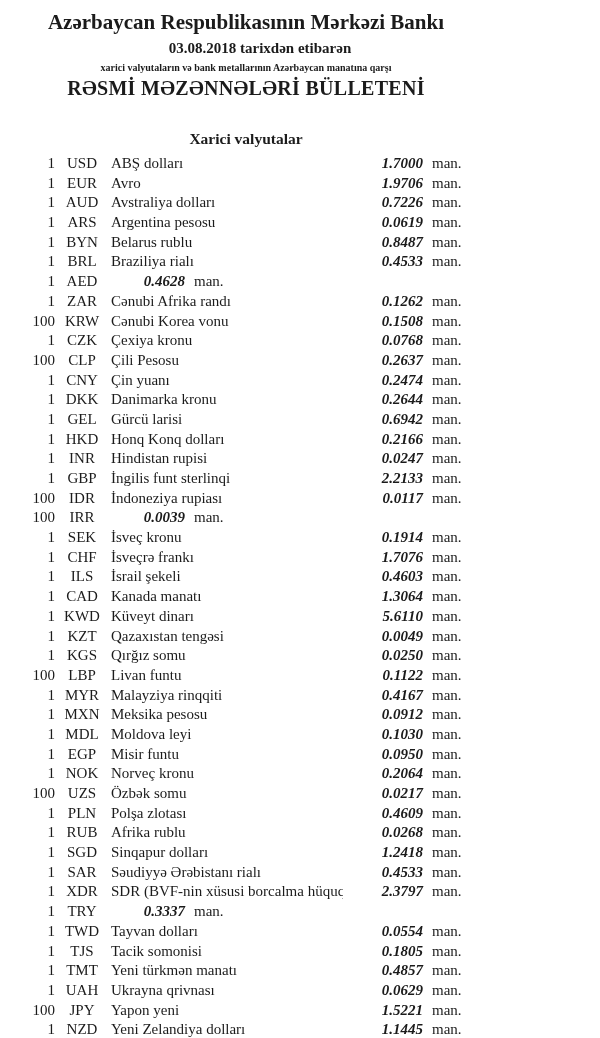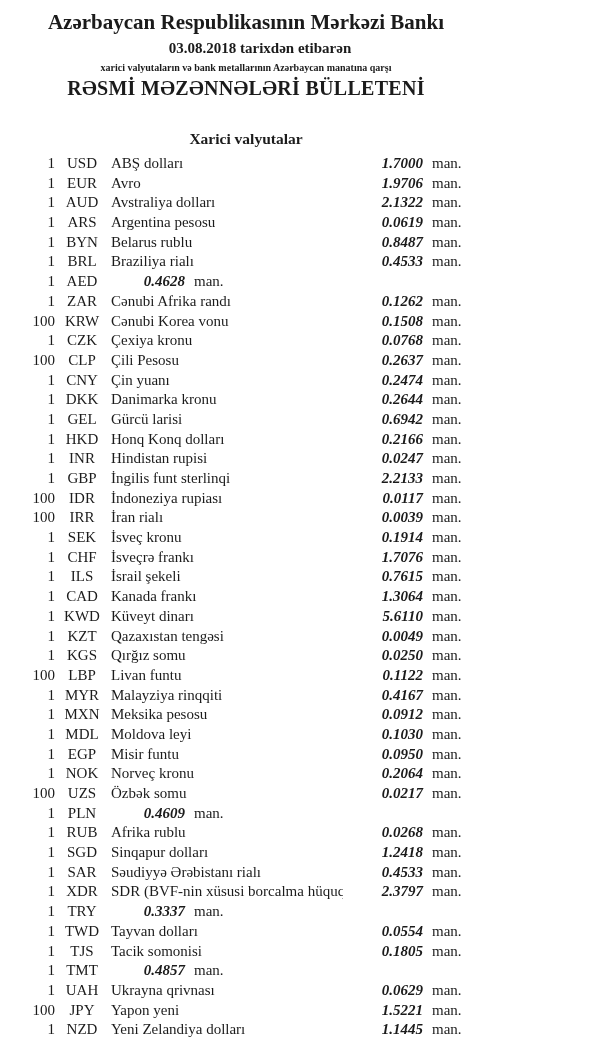--- a/index.html
+++ b/index.html
@@ -89,21 +89,21 @@
     <span class="col-code">EUR</span>
     <span class="col-name">Avro</span>
     <span class="col-rate">1.9706</span>
     <span class="col-unit">man.</span>
   </div>
 
   <div class="rate-row">
     <span class="col-nominal">1</span>
     <span class="col-code">AUD</span>
     <span class="col-name">Avstraliya dolları</span>
-    <span class="col-rate">2.1322</span>
+    <span class="col-rate">0.7226</span>
     <span class="col-unit">man.</span>
   </div>
 
   <div class="rate-row">
     <span class="col-nominal">1</span>
     <span class="col-code">ARS</span>
     <span class="col-name">Argentina pesosu</span>
     <span class="col-rate">0.0619</span>
     <span class="col-unit">man.</span>
   </div>
@@ -215,21 +215,20 @@
     <span class="col-nominal">100</span>
     <span class="col-code">IDR</span>
     <span class="col-name">İndoneziya rupiası</span>
     <span class="col-rate">0.0117</span>
     <span class="col-unit">man.</span>
   </div>
 
   <div class="rate-row">
     <span class="col-nominal">100</span>
     <span class="col-code">IRR</span>
-    <span class="col-name">İran rialı</span>
     <span class="col-rate">0.0039</span>
     <span class="col-unit">man.</span>
   </div>
 
   <div class="rate-row">
     <span class="col-nominal">1</span>
     <span class="col-code">SEK</span>
     <span class="col-name">İsveç kronu</span>
     <span class="col-rate">0.1914</span>
     <span class="col-unit">man.</span>
@@ -240,28 +239,28 @@
     <span class="col-code">CHF</span>
     <span class="col-name">İsveçrə frankı</span>
     <span class="col-rate">1.7076</span>
     <span class="col-unit">man.</span>
   </div>
 
   <div class="rate-row">
     <span class="col-nominal">1</span>
     <span class="col-code">ILS</span>
     <span class="col-name">İsrail şekeli</span>
-    <span class="col-rate">0.7615</span>
+    <span class="col-rate">0.4603</span>
     <span class="col-unit">man.</span>
   </div>
 
   <div class="rate-row">
     <span class="col-nominal">1</span>
     <span class="col-code">CAD</span>
-    <span class="col-name">Kanada frankı</span>
+    <span class="col-name">Kanada manatı</span>
     <span class="col-rate">1.3064</span>
     <span class="col-unit">man.</span>
   </div>
 
   <div class="rate-row">
     <span class="col-nominal">1</span>
     <span class="col-code">KWD</span>
     <span class="col-name">Küveyt dinarı</span>
     <span class="col-rate">5.6110</span>
     <span class="col-unit">man.</span>
@@ -335,20 +334,21 @@
     <span class="col-nominal">100</span>
     <span class="col-code">UZS</span>
     <span class="col-name">Özbək somu</span>
     <span class="col-rate">0.0217</span>
     <span class="col-unit">man.</span>
   </div>
 
   <div class="rate-row">
     <span class="col-nominal">1</span>
     <span class="col-code">PLN</span>
+    <span class="col-name">Polşa zlotası</span>
     <span class="col-rate">0.4609</span>
     <span class="col-unit">man.</span>
   </div>
 
   <div class="rate-row">
     <span class="col-nominal">1</span>
     <span class="col-code">RUB</span>
     <span class="col-name">Afrika rublu</span>
     <span class="col-rate">0.0268</span>
     <span class="col-unit">man.</span>
@@ -397,20 +397,21 @@
     <span class="col-nominal">1</span>
     <span class="col-code">TJS</span>
     <span class="col-name">Tacik somonisi</span>
     <span class="col-rate">0.1805</span>
     <span class="col-unit">man.</span>
   </div>
 
   <div class="rate-row">
     <span class="col-nominal">1</span>
     <span class="col-code">TMT</span>
+    <span class="col-name">Yeni türkmən manatı</span>
     <span class="col-rate">0.4857</span>
     <span class="col-unit">man.</span>
   </div>
 
   <div class="rate-row">
     <span class="col-nominal">1</span>
     <span class="col-code">UAH</span>
     <span class="col-name">Ukrayna qrivnası</span>
     <span class="col-rate">0.0629</span>
     <span class="col-unit">man.</span>

